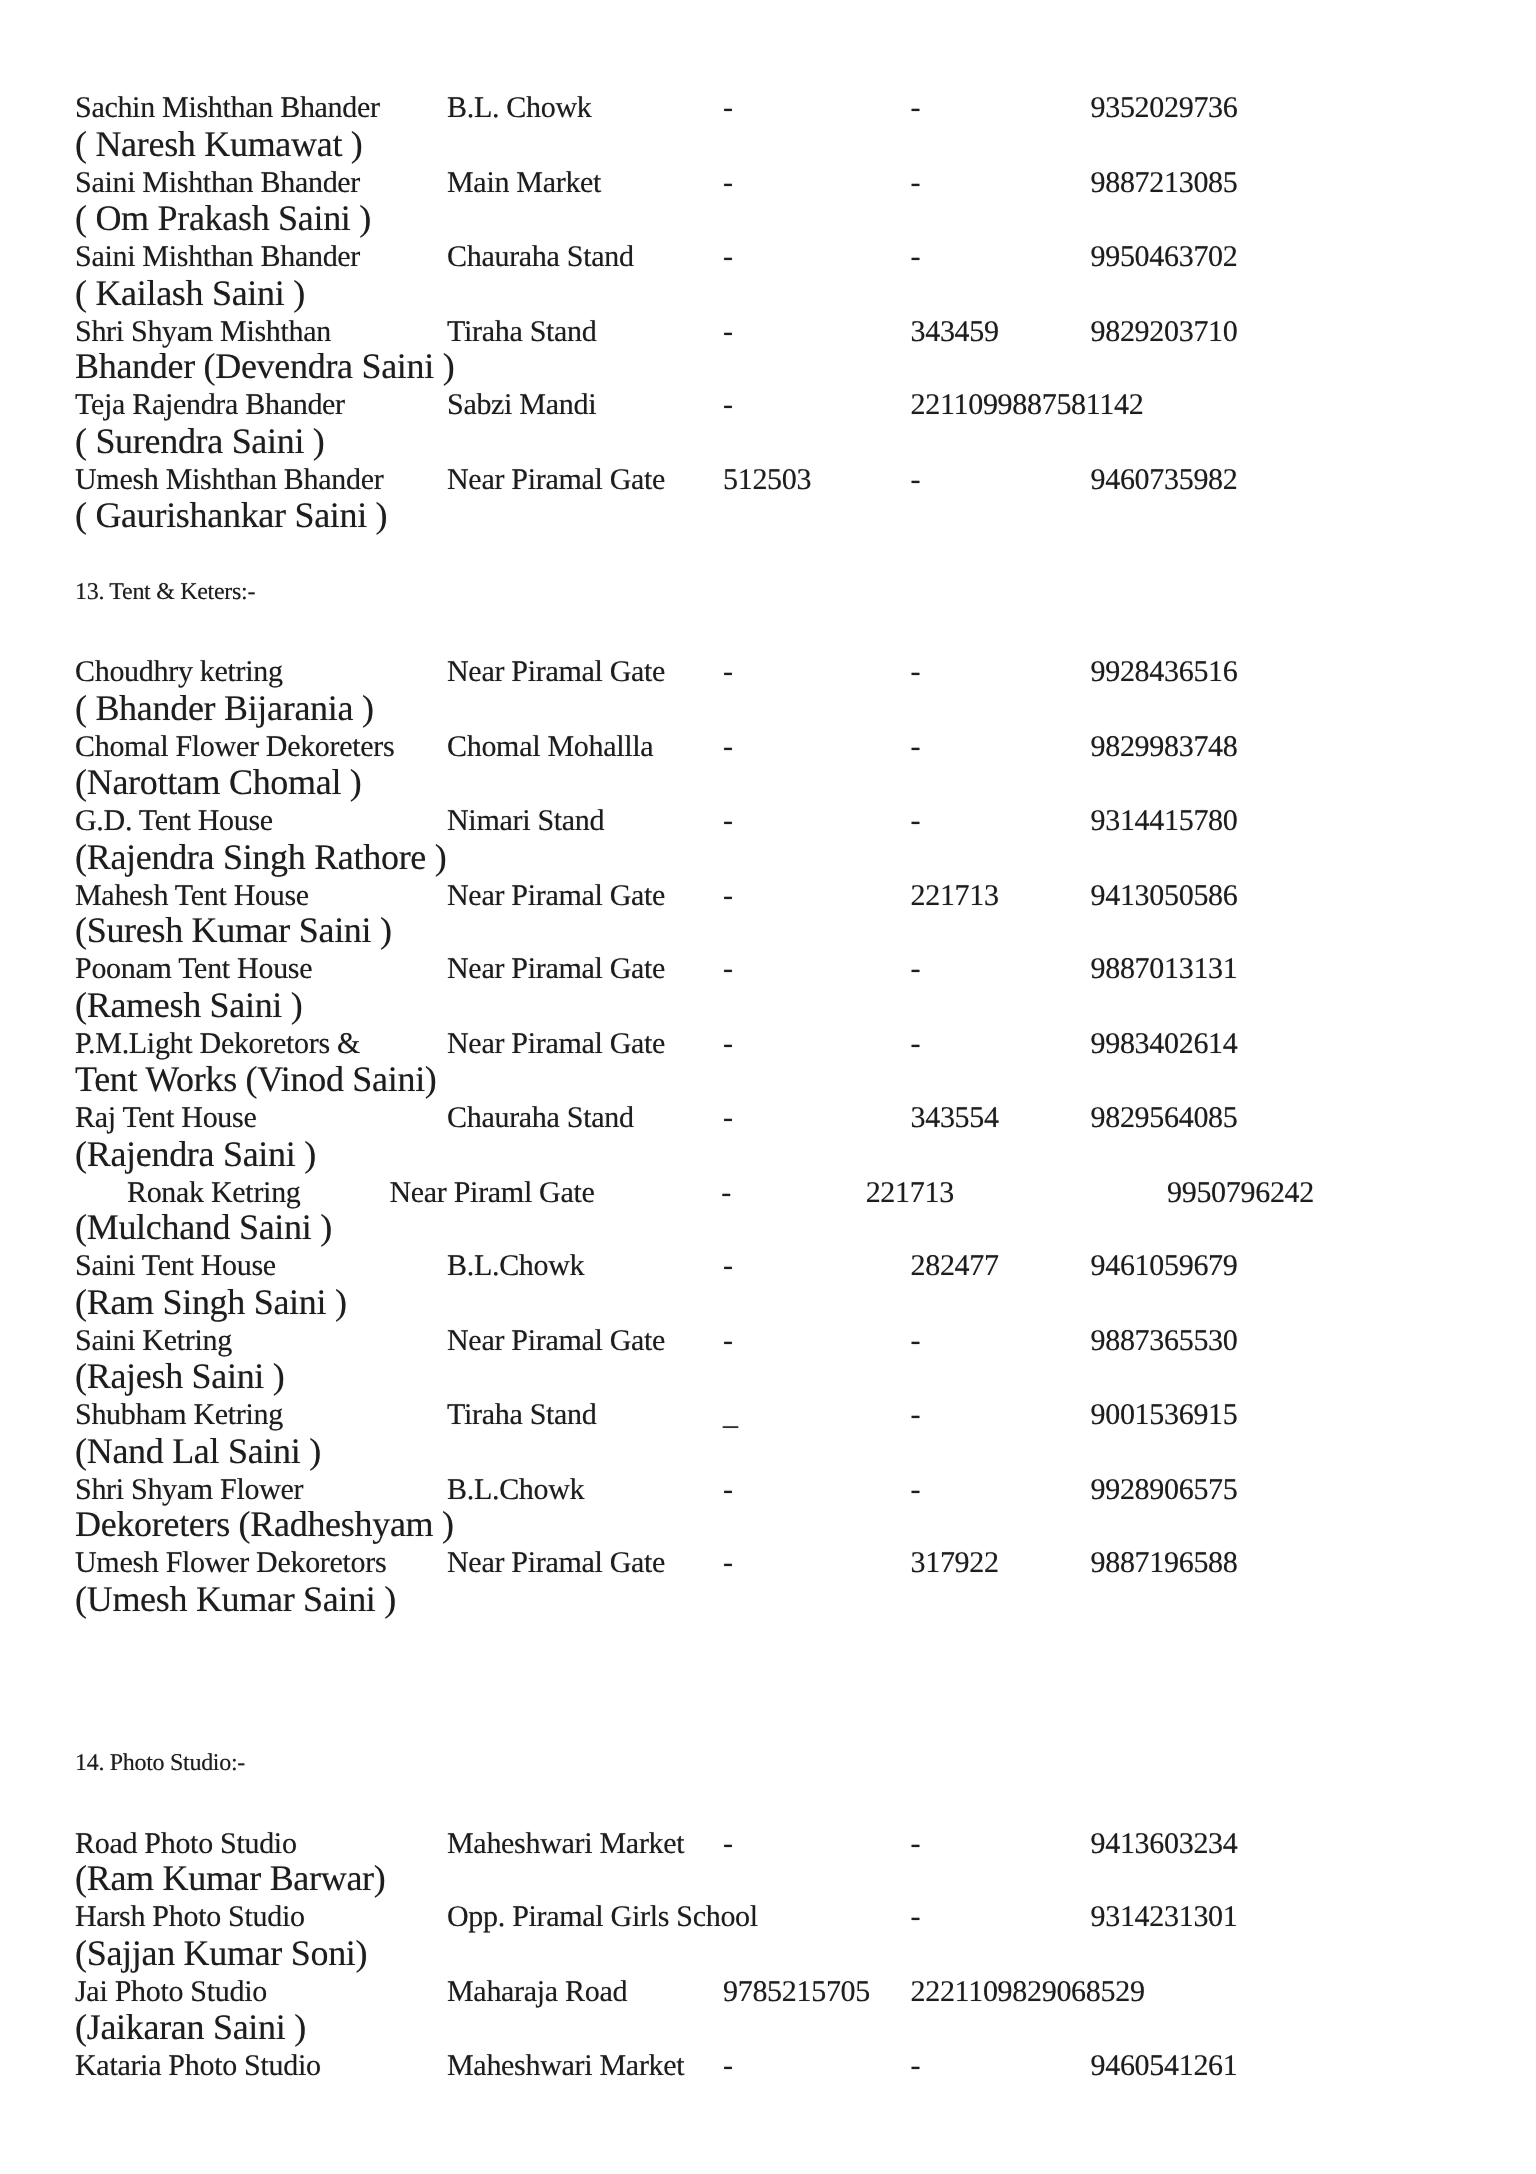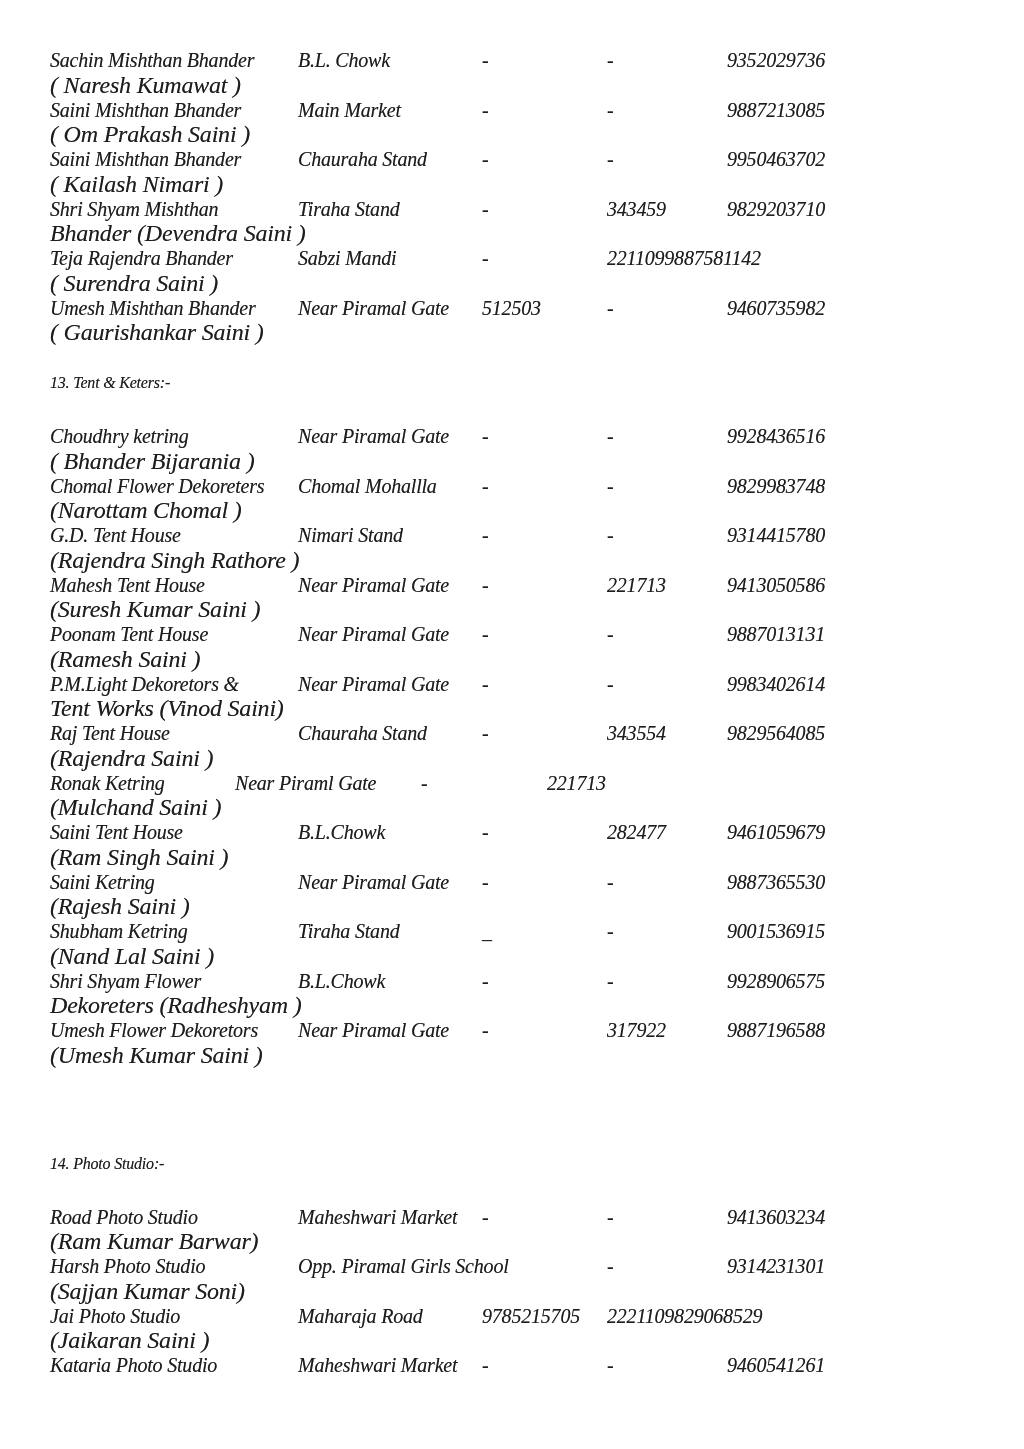--- a/index.html
+++ b/index.html
@@ -16,35 +16,35 @@
   .page {
     position: relative;
     width: 1024px;
     height: 1449px;
     background: #ffffff;
     overflow: hidden;
   }
   .content {
     position: absolute;
     left: 50px;
-    top: 48px;
+    top: 60px;
     right: 36px;
-    font-style: italic;
   }
   .record { margin: 0; }
   .line {
     display: grid;
     grid-template-columns: 248px 184px 125px 120px 1fr;
     height: 24.75px;
     line-height: 24.75px;
     font-size: 20px;
     letter-spacing: -0.2px;
   }
   .line--shifted {
     grid-template-columns: 185px 186px 126px 119px 1fr;
+    text-align: center;
   }
   .cell {
     white-space: nowrap;
     overflow: visible;
   }
   .owner-line {
     height: 24.75px;
     line-height: 24.75px;
     font-size: 24px;
     letter-spacing: -0.2px;
@@ -91,21 +91,21 @@
           <div class="owner-line">( Om Prakash Saini )</div>
         </div>
         <div class="record">
           <div class="line">
             <span class="cell">Saini Mishthan Bhander</span>
             <span class="cell">Chauraha Stand</span>
             <span class="cell">-</span>
             <span class="cell">-</span>
             <span class="cell">9950463702</span>
           </div>
-          <div class="owner-line">( Kailash Nimari )</div>
+          <div class="owner-line">( Kailash Saini )</div>
         </div>
         <div class="record">
           <div class="line">
             <span class="cell">Shri Shyam Mishthan</span>
             <span class="cell">Tiraha Stand</span>
             <span class="cell">-</span>
             <span class="cell">343459</span>
             <span class="cell">9829203710</span>
           </div>
           <div class="owner-line">Bhander (Devendra Saini )</div>
@@ -202,20 +202,21 @@
             <span class="cell">9829564085</span>
           </div>
           <div class="owner-line">(Rajendra Saini )</div>
         </div>
         <div class="record">
           <div class="line line--shifted">
             <span class="cell">Ronak Ketring</span>
             <span class="cell">Near Piraml Gate</span>
             <span class="cell">-</span>
             <span class="cell">221713</span>
+            <span class="cell">9950796242</span>
           </div>
           <div class="owner-line">(Mulchand Saini )</div>
         </div>
         <div class="record">
           <div class="line">
             <span class="cell">Saini Tent House</span>
             <span class="cell">B.L.Chowk</span>
             <span class="cell">-</span>
             <span class="cell">282477</span>
             <span class="cell">9461059679</span>

